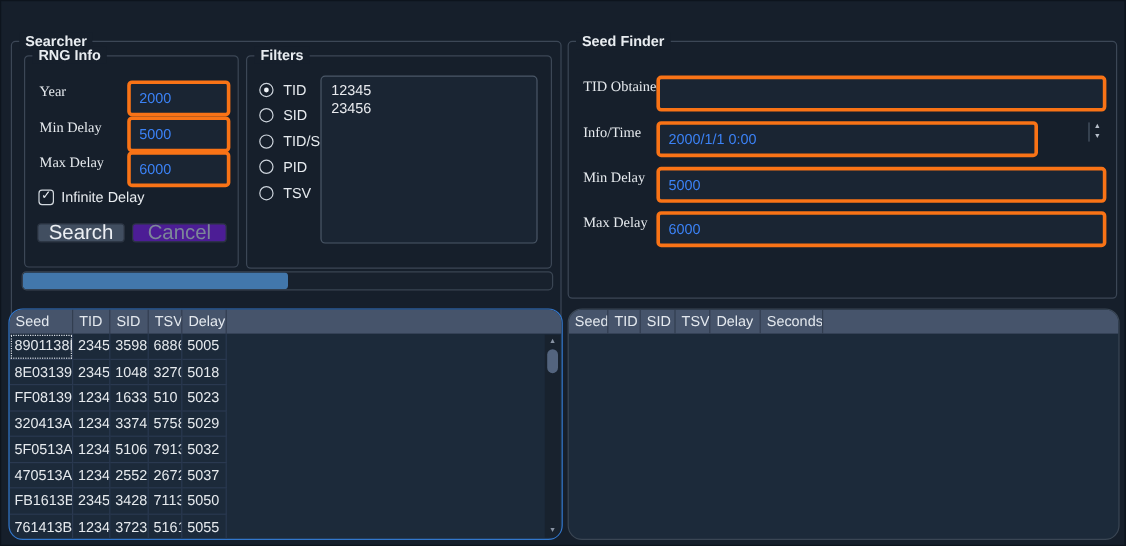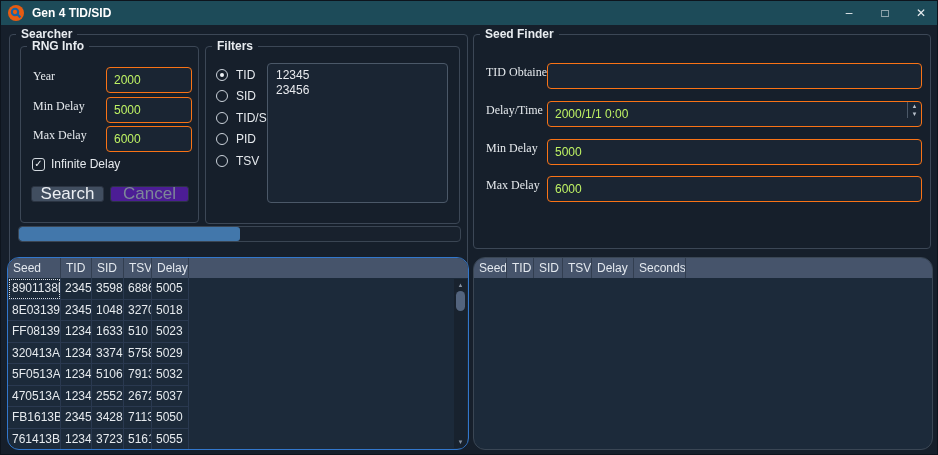--- a/index.html
+++ b/index.html
@@ -8,21 +8,21 @@
   
   .titlebar{position:absolute;left:0;top:0;width:938px;height:24px;background:#1d4b59;display:flex;align-items:center;}
   .app-icon{margin-left:7px;width:16px;height:16px;flex:0 0 auto;}
   .title-text{margin-left:8px;color:#ffffff;font-size:12px;font-weight:600;}
   .win-controls{margin-left:auto;display:flex;height:24px;}
   .win-btn{width:36px;height:24px;display:flex;align-items:center;justify-content:center;color:#e9eef1;font-size:12px;cursor:default;}
   
   .group{position:absolute;border:1px solid #3c4756;border-radius:4px;}
   .group-label{position:absolute;top:-8px;left:6px;background:#161f2b;padding:0 5px;font-size:12px;font-weight:700;color:#e8ecf0;line-height:14px;}
   .field-label{position:absolute;font-size:12px;color:#e6eaee;line-height:17px;font-family:Liberation Serif, serif;}
-  .tfield{position:absolute;height:18px;background:#1a2533;border:1px solid #f97316;border-radius:4px;color:#bef264;font-size:12px;padding:12px 7px;outline:none;}
+  .tfield{position:absolute;height:18px;background:#1a2533;border:3px solid #f97316;border-radius:4px;color:#3b82f6;font-size:12px;padding:12px 7px;outline:none;}
   
   .check-row{position:absolute;display:flex;align-items:center;}
   .checkbox{width:13px;height:13px;border:1px solid #d3d9df;border-radius:3px;display:flex;align-items:center;justify-content:center;color:#eef2f6;font-size:10px;line-height:10px;}
   .check-label{margin-left:6px;font-size:12px;color:#e6eaee;}
   
   .btn{position:absolute;height:16px;background:#414e60;border:1px solid #2b3442;border-radius:3px;color:#eceff3;font-size:17px;display:flex;align-items:center;justify-content:center;}
   .btn.disabled{background:#4c1d95;color:#7c8798;}
   
   .radio-row{position:absolute;display:flex;align-items:center;height:14px;}
   .radio{width:12px;height:12px;border:1px solid #ccd3db;border-radius:50%;position:relative;flex:0 0 auto;}
@@ -55,33 +55,20 @@
   .vscroll{position:absolute;right:1px;top:21px;bottom:1px;width:13px;background:#18222e;display:flex;flex-direction:column;align-items:center;}
   .scroll-arrow{height:12px;width:100%;display:flex;align-items:center;justify-content:center;font-size:6px;color:#8893a3;}
   .scroll-thumb{width:9px;height:20px;background:#53647e;border-radius:5px;}
   .scroll-track{flex:1;}
 </style>
 </head>
 <body>
 
 <div class="window">
 
-  <div class="titlebar">
-    <svg class="app-icon" viewBox="0 0 16 16">
-      <circle cx="8" cy="8" r="8" fill="#e65c12"></circle>
-      <circle cx="7" cy="7" r="3.2" fill="none" stroke="#1565a7" stroke-width="2.1"></circle>
-      <line x1="9.4" y1="9.4" x2="12.4" y2="12.4" stroke="#1565a7" stroke-width="2.2"></line>
-    </svg>
-    <span class="title-text">Gen 4 TID/SID</span>
-    <div class="win-controls">
-      <div class="win-btn">–</div>
-      <div class="win-btn">□</div>
-      <div class="win-btn">✕</div>
-    </div>
-  </div>
 
   <div class="group" style="left:8px;top:33px;width:459px;height:259px;">
     <span class="group-label">Searcher</span>
 
     <div class="group" style="left:10px;top:11px;width:179px;height:177px;">
       <span class="group-label">RNG Info</span>
 
       <span class="field-label" style="left:12px;top:21px;">Year</span>
       <input class="tfield" style="left: 85px; top: 20px; width: 86px;" readonly="" value="2000">
 
@@ -134,23 +121,23 @@
       <div class="progress-fill" style="width: 50%;"></div>
     </div>
   </div>
 
   <div class="group" style="left:472px;top:33px;width:458px;height:215px;">
     <span class="group-label">Seed Finder</span>
 
     <span class="field-label" style="left:12px;top:29px;">TID Obtained</span>
     <input class="tfield" style="left: 73px; top: 28px; width: 375px;" readonly="" value="">
 
-    <span class="field-label" style="left:12px;top:67px;">Delay/Time</span>
+    <span class="field-label" style="left:12px;top:67px;">Info/Time</span>
     <div style="position:absolute;left:73px;top:66px;width:375px;height:18px;">
-      <input class="tfield" style="left: 0px; top: 0px; width: 375px;" readonly="" value="2000/1/1 0:00">
+      <input class="tfield" style="left: 0px; top: 0px; width: 318px;" readonly="" value="2000/1/1 0:00">
       <div class="spin">
         <div>▲</div>
         <div>▼</div>
       </div>
     </div>
 
     <span class="field-label" style="left:12px;top:105px;">Min Delay</span>
     <input class="tfield" style="left: 73px; top: 104px; width: 375px;" readonly="" value="5000">
 
     <span class="field-label" style="left:12px;top:142px;">Max Delay</span>

